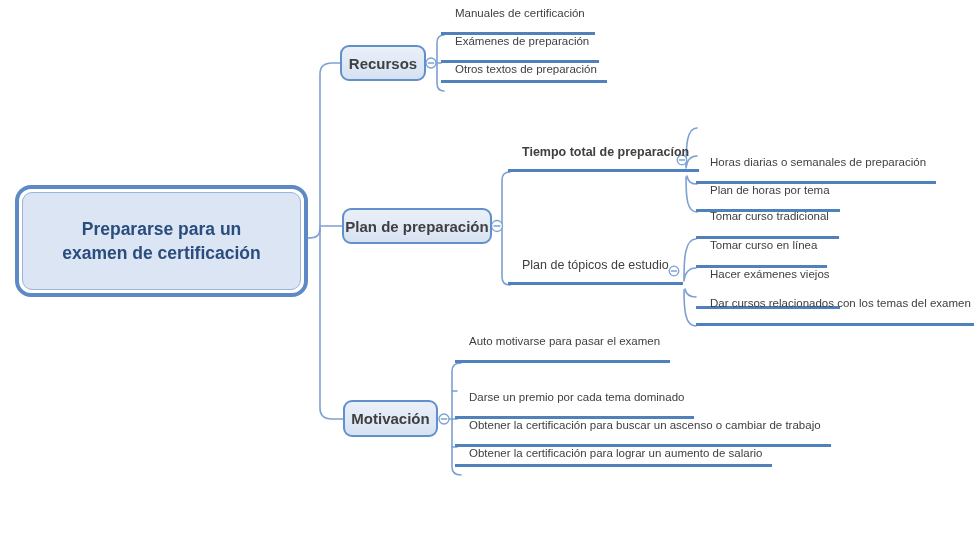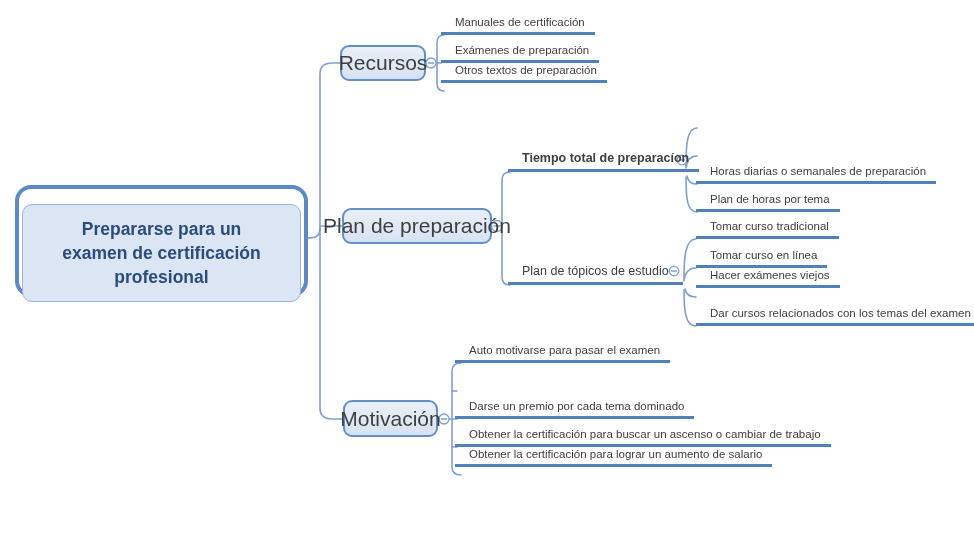--- a/index.html
+++ b/index.html
@@ -9,36 +9,36 @@
   }
   .wires{position:absolute;left:0;top:0;z-index:0;}
   .wires path{fill:none;stroke:#7da0d2;stroke-width:1.6;stroke-linecap:round;}
   .wires circle{fill:#fdfeff;stroke:#7da0d2;stroke-width:1.3;}
   .wires .minus{stroke:#7da0d2;stroke-width:1.3;stroke-linecap:round;}
   .node{
     position:absolute;z-index:2;box-sizing:border-box;
     border:2.5px solid #6290cb;border-radius:9px;
     background:linear-gradient(180deg,#eaf0f9 0%,#d7e2f2 100%);
     display:flex;align-items:center;justify-content:center;
-    color:#3f3f3f;font-size:21px;white-space:nowrap;
+    color:#3f3f3f;font-size:15px;white-space:nowrap;font-weight:bold;
   }
   .root{
     position:absolute;z-index:2;box-sizing:border-box;
     border:4.5px solid #5d8ac6;border-radius:16px;background:#ffffff;padding:3px;
   }
   .root-inner{
     box-sizing:border-box;width:100%;height:100%;
     border:1.5px solid #9ab5de;border-radius:10px;background:#dbe5f4;
     display:flex;flex-direction:column;align-items:center;justify-content:center;
-    color:#2b4d7e;font-weight:bold;font-size:17.5px;line-height:1.38;text-align:center;margin-top:12px;
+    color:#2b4d7e;font-weight:bold;font-size:17.5px;line-height:1.38;text-align:center;
   }
   .leaf,.mid{
     position:absolute;z-index:1;box-sizing:border-box;
     border-bottom:3px solid #4f81bd;
-    display:flex;align-items:flex-end;
+    display:flex;align-items:flex-start;
     padding:0 10px 4px 14px;
     color:#404040;white-space:nowrap;
   }
   .leaf{font-size:11.5px;}
   .mid{font-size:12.5px;}
 </style>
 </head>
 <body>
 
 <div class="canvas">
@@ -89,21 +89,20 @@
     <g>
       <circle cx="444" cy="419" r="5"></circle>
         <path class="minus" d="M441.3,419 L446.7,419"></path>
     </g>
   </svg>
 
   <div class="root" style="left:15px;top:185px;width:293px;height:112px;">
     <div class="root-inner">
       <span>Prepararse para un</span>
       <span>examen de certificación</span>
-      <span>profesional</span>
     </div>
   </div>
 
   <div class="node" style="left:340px;top:45px;width:86px;height:36px;">
     <span>Recursos</span>
   </div>
   <div class="node" style="left:342px;top:208px;width:150px;height:36px;">
     <span>Plan de preparación</span>
   </div>
   <div class="node" style="left:343px;top:400px;width:95px;height:37px;">
@@ -133,21 +132,21 @@
   <div class="leaf" style="left:696px;top:184px;height:28px;min-width:141px;">
       <span>Plan de horas por tema</span>
     </div>
 
   <div class="leaf" style="left:696px;top:210px;height:29px;min-width:131px;">
       <span>Tomar curso tradicional</span>
     </div>
   <div class="leaf" style="left:696px;top:239px;height:29px;min-width:117px;">
       <span>Tomar curso en línea</span>
     </div>
-  <div class="leaf" style="left:696px;top:268px;height:20px;min-width:126px;">
+  <div class="leaf" style="left:696px;top:268px;height:41px;min-width:126px;">
       <span>Hacer exámenes viejos</span>
     </div>
   <div class="leaf" style="left:696px;top:297px;height:29px;min-width:262px;">
       <span>Dar cursos relacionados con los temas del examen</span>
     </div>
 
   <div class="leaf" style="left:455px;top:335px;height:28px;min-width:215px;">
       <span>Auto motivarse para pasar el examen</span>
     </div>
   <div class="leaf" style="left:455px;top:391px;height:28px;min-width:232px;">

